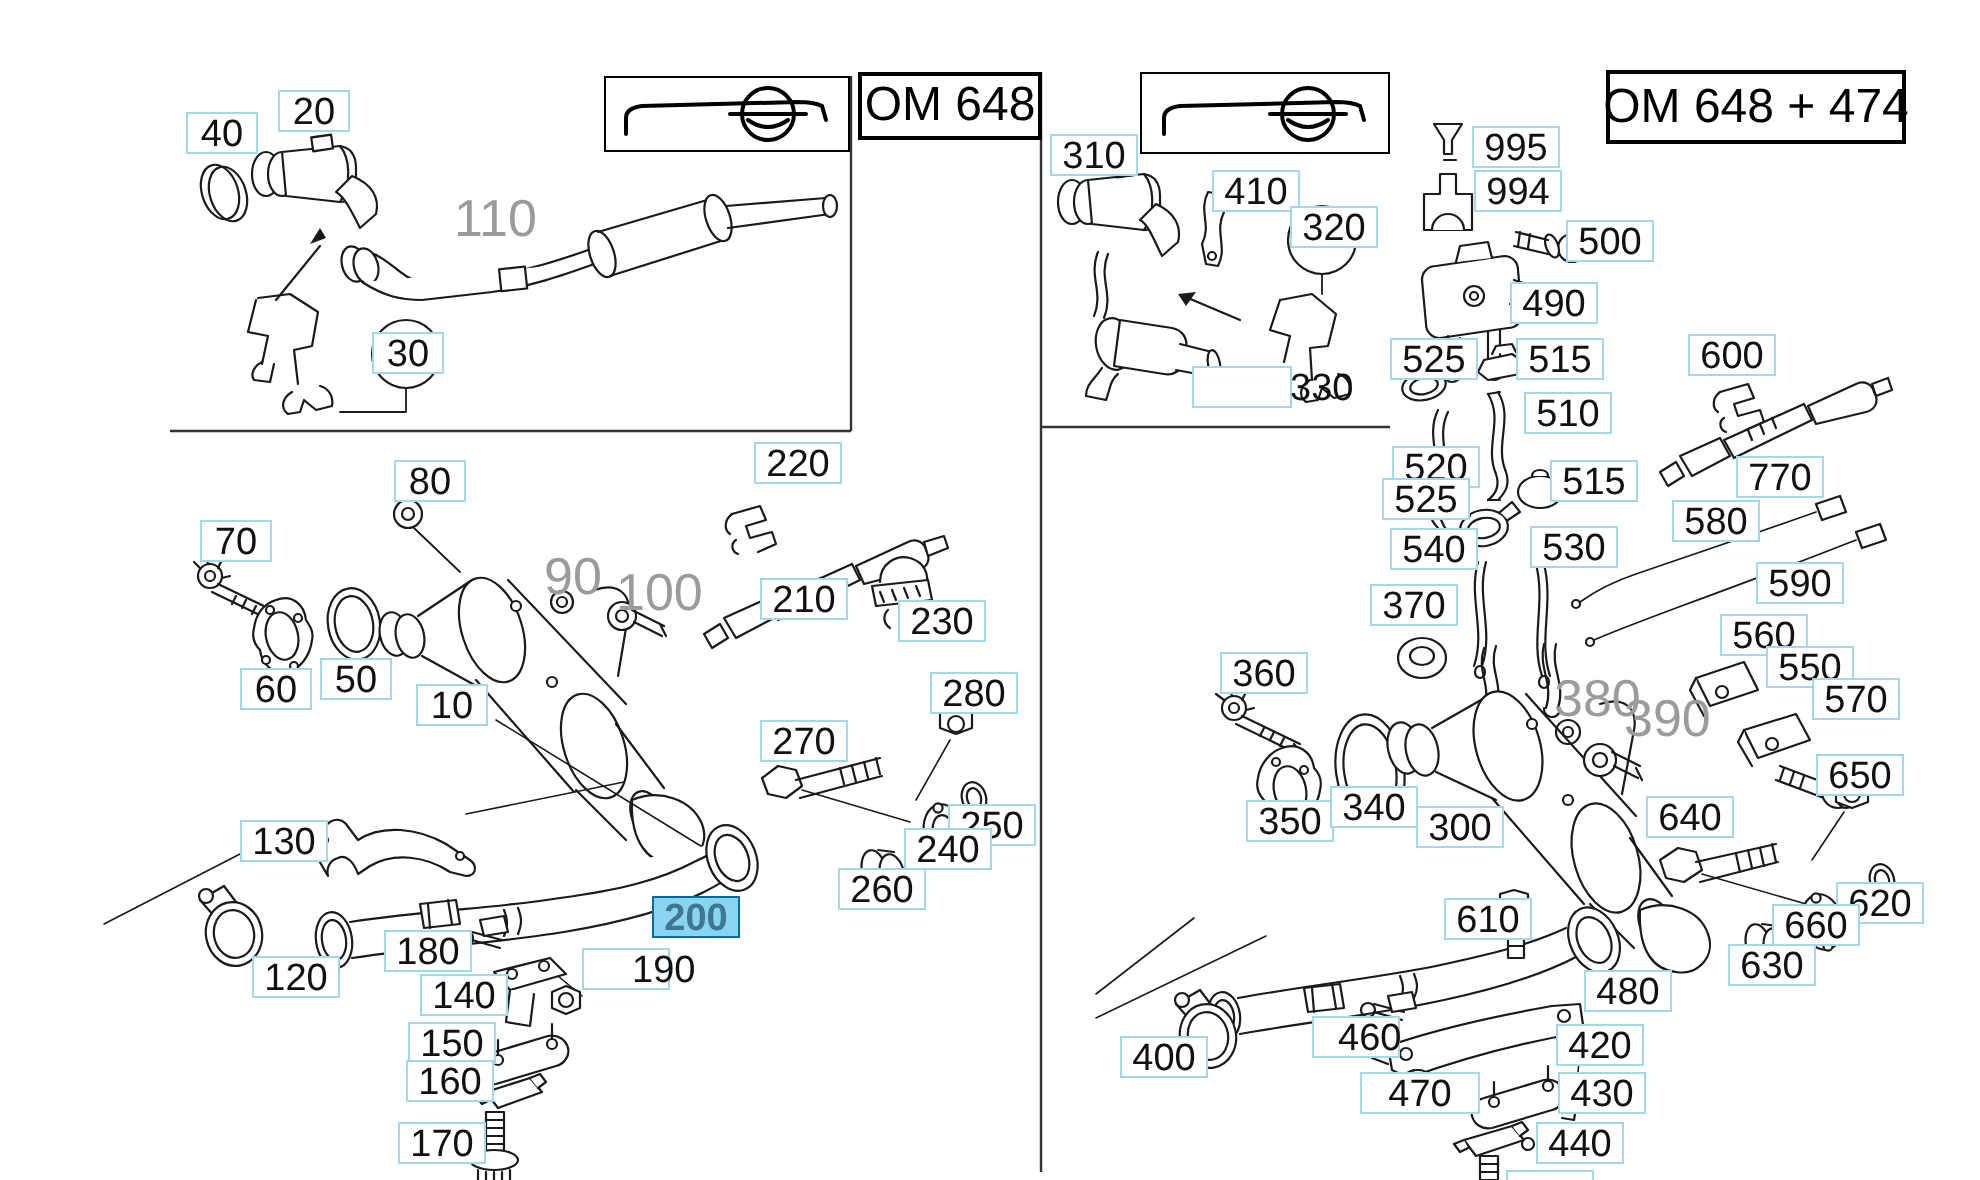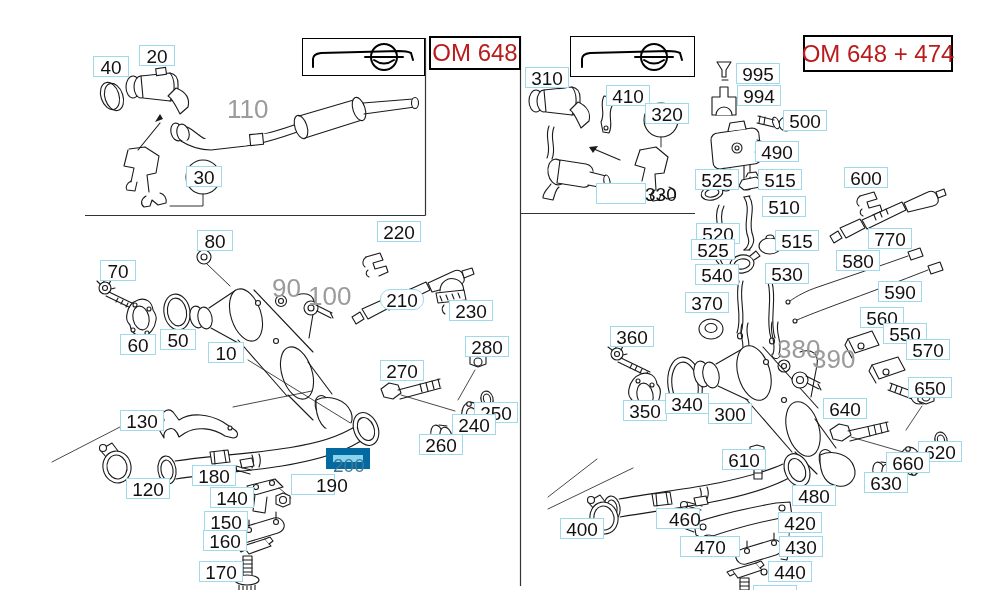--- a/index.html
+++ b/index.html
@@ -1,25 +1,25 @@
 <!DOCTYPE html>
 <html><head>
 <meta charset="utf-8">
 <style>
   html,body{margin:0;padding:0;background:#fff;}
   .page{position:relative;width:990px;height:590px;background:#fff;overflow:hidden;
         font-family:"Liberation Sans",sans-serif;}
   svg.art{position:absolute;left:0;top:0;}
   .hdr-box{position:absolute;border:2px solid #000;background:#fff;display:flex;
-           align-items:center;justify-content:center;font-size:24px;color:#b91c1c;white-space:nowrap;}
+           align-items:center;justify-content:center;font-size:24px;color:#000000;white-space:nowrap;}
   .icon-box{position:absolute;border:1.5px solid #000;background:#fff;}
   .lbl{position:absolute;height:21px;line-height:21px;text-align:center;font-size:19px;
        color:#111;background:#fff;box-sizing:border-box;}
   .lbl.n{border:1px solid #9fd9ec;}
-  .lbl.sel{background:#89d4ee;border:7px solid #0369a1;color:#3f7693;}
+  .lbl.sel{background:#89d4ee;border:1px solid #0369a1;color:#3f7693;font-weight:bold;}
   .lbl.g{color:#9b9b9b;background:transparent;font-size:26px;}
   .lbl.partial{border:1px solid #9fd9ec;height:18px;}
 </style>
 </head>
 <body>
 
 <div class="page">
 
 <svg class="art" width="990" height="590" viewBox="0 0 990 590">
   <g stroke="#333" stroke-width="1.2" fill="none">
@@ -524,21 +524,21 @@
       <div class="lbl g" style="left: 227px; top: 99px;">110</div>
       <div class="lbl n" style="left: 186px; top: 166px; width: 36px;">30</div>
       <div class="lbl n" style="left: 197px; top: 230px; width: 36px;">80</div>
       <div class="lbl n" style="left: 100px; top: 260px; width: 36px;">70</div>
       <div class="lbl g" style="left: 272px; top: 278px;">90</div>
       <div class="lbl g" style="left: 297px; top: 286px; margin-left: 11px;">100</div>
       <div class="lbl n" style="left: 120px; top: 334px; width: 36px;">60</div>
       <div class="lbl n" style="left: 160px; top: 329px; width: 36px;">50</div>
       <div class="lbl n" style="left: 208px; top: 342px; width: 36px;">10</div>
       <div class="lbl n" style="left: 377px; top: 221px; width: 44px;">220</div>
-      <div class="lbl n" style="left: 380px; top: 289px; width: 44px; border-radius: 10px;">210</div>
+      <div class="lbl n" style="left: 380px; top: 289px; width: 44px;">210</div>
       <div class="lbl n" style="left: 449px; top: 300px; width: 44px;">230</div>
       <div class="lbl n" style="left: 465px; top: 336px; width: 44px;">280</div>
       <div class="lbl n" style="left: 380px; top: 360px; width: 44px;">270</div>
       <div class="lbl n" style="left: 474px; top: 402px; width: 44px;">250</div>
       <div class="lbl n" style="left: 452px; top: 414px; width: 44px;">240</div>
       <div class="lbl n" style="left: 419px; top: 434px; width: 44px;">260</div>
       <div class="lbl n" style="left: 120px; top: 410px; width: 44px;">130</div>
       <div class="lbl n" style="left: 126px; top: 478px; width: 44px;">120</div>
       <div class="lbl n" style="left: 192px; top: 465px; width: 44px;">180</div>
       <div class="lbl sel" style="left: 326px; top: 448px; width: 44px;">200</div>

